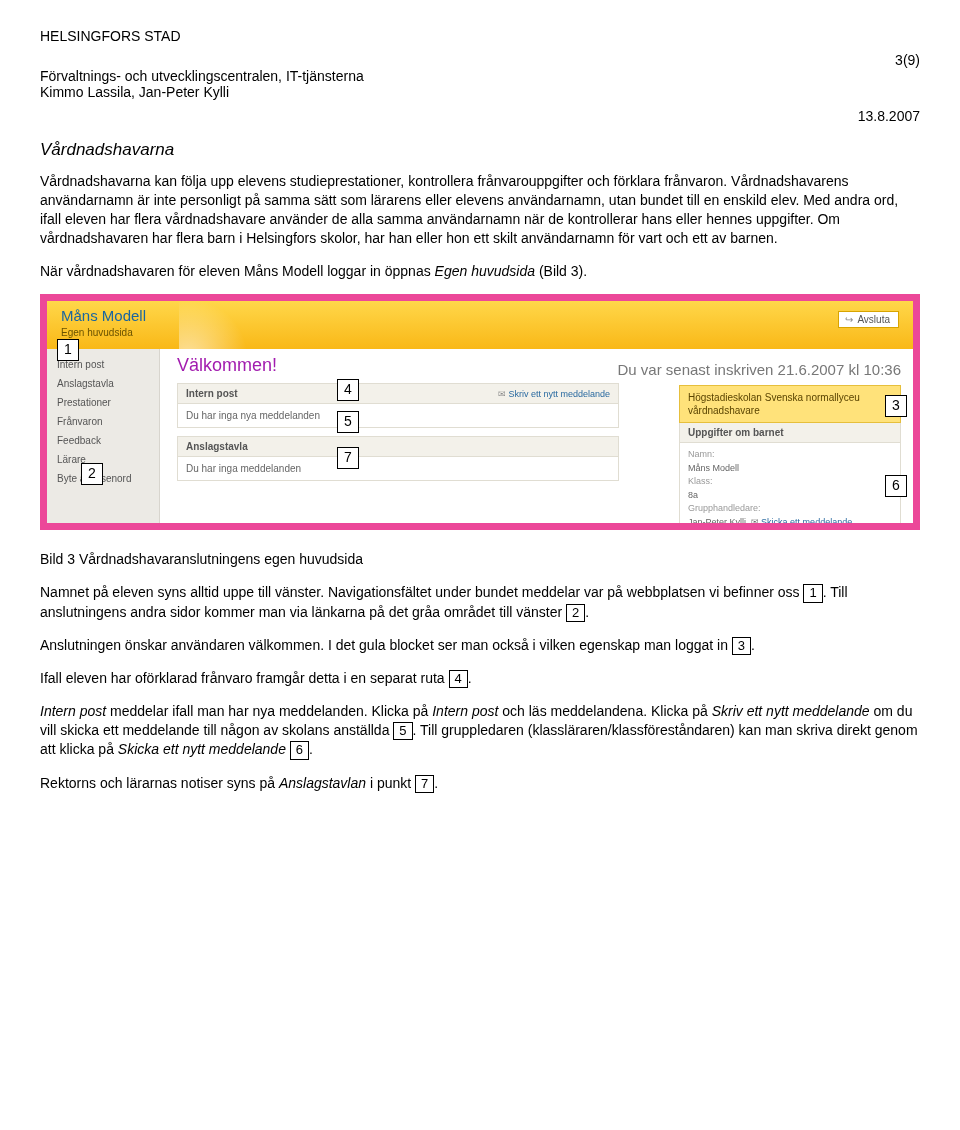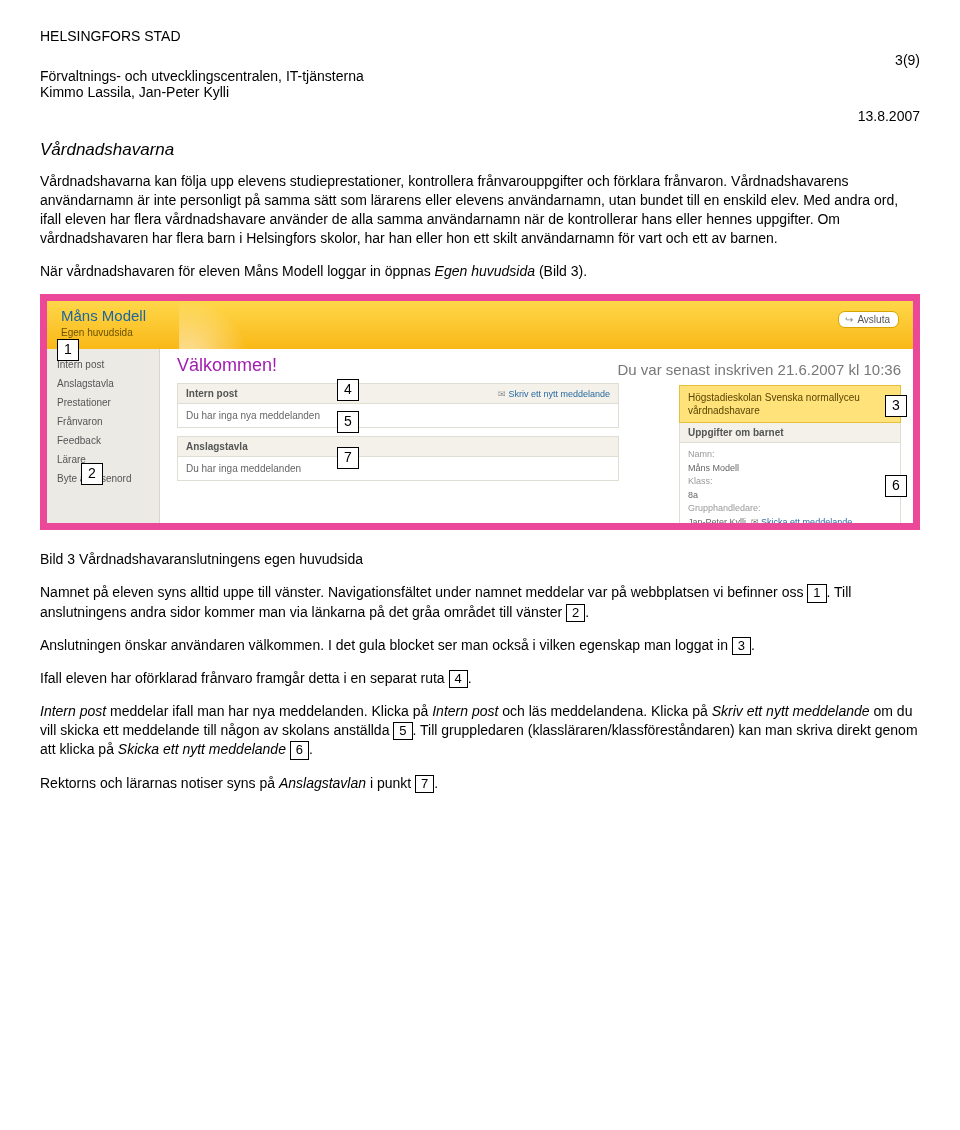--- a/index.html
+++ b/index.html
@@ -57,21 +57,21 @@
     position: absolute; left: 14px; top: 6px;
     color: #1a66a0; font-size: 15px;
   }
   .shot .breadcrumb {
     position: absolute; left: 14px; top: 26px;
     color: #6a5200; font-size: 10px;
   }
   .shot .avsluta {
     position: absolute; right: 14px; top: 10px;
     background: #fff; border: 1px solid #d8a400;
-    padding: 2px 8px 2px 6px; border-radius: 7px;
+    padding: 2px 8px 2px 6px; border-radius: 0;
     color: #555; font-size: 10px;
   }
   .shot .avsluta .arrow { color: #888; margin-right: 4px; }
 
   .shot .body { position: absolute; top: 48px; left: 0; right: 0; bottom: 0; background: #fff; }
 
   .shot .leftnav {
     position: absolute; left: 0; top: 0; bottom: 0;
     width: 112px; background: #eceae5;
     border-right: 1px solid #d8d5ce;
@@ -222,21 +222,21 @@
   <div class="callout" style="right:6px; top:94px;">3</div>
   <div class="callout" style="left:290px; top:78px;">4</div>
   <div class="callout" style="left:290px; top:110px;">5</div>
   <div class="callout" style="right:6px; top:174px;">6</div>
   <div class="callout" style="left:290px; top:146px;">7</div>
 </div>
 
 <p style="margin-top:20px">Bild 3 Vårdnadshavaranslutningens egen huvudsida</p>
 
 <p>
-  <span>Namnet på eleven syns alltid uppe till vänster. Navigationsfältet under namnet meddelar var på webbplatsen vi befinner oss </span><span class="boxnum">1</span><span>. Till anslutningens andra sidor kommer man via länkarna på det gråa området till vänster </span><span class="boxnum">2</span><span>.</span>
+  <span>Namnet på eleven syns alltid uppe till vänster. Navigationsfältet under bundet meddelar var på webbplatsen vi befinner oss </span><span class="boxnum">1</span><span>. Till anslutningens andra sidor kommer man via länkarna på det gråa området till vänster </span><span class="boxnum">2</span><span>.</span>
 </p>
 
 <p>
   <span>Anslutningen önskar användaren välkommen. I det gula blocket ser man också i vilken egenskap man loggat in </span><span class="boxnum">3</span><span>.</span>
 </p>
 
 <p>
   <span>Ifall eleven har oförklarad frånvaro framgår detta i en separat ruta </span><span class="boxnum">4</span><span>.</span>
 </p>
 

